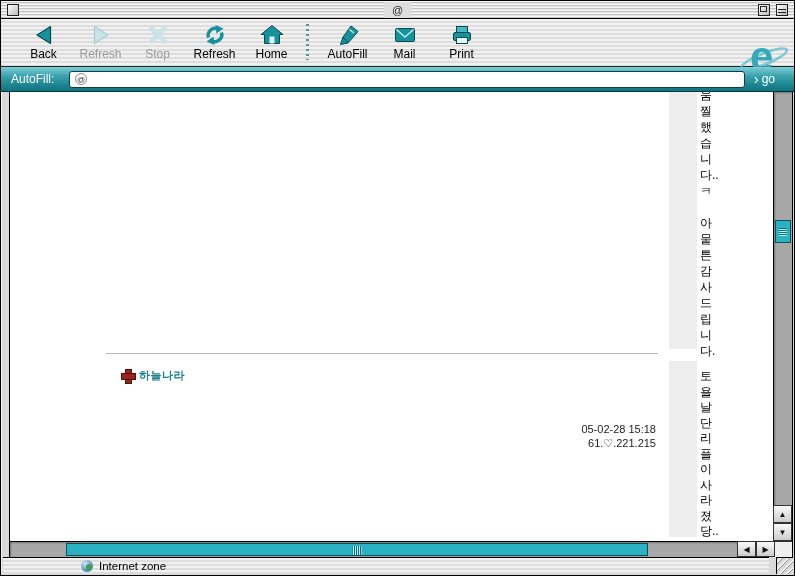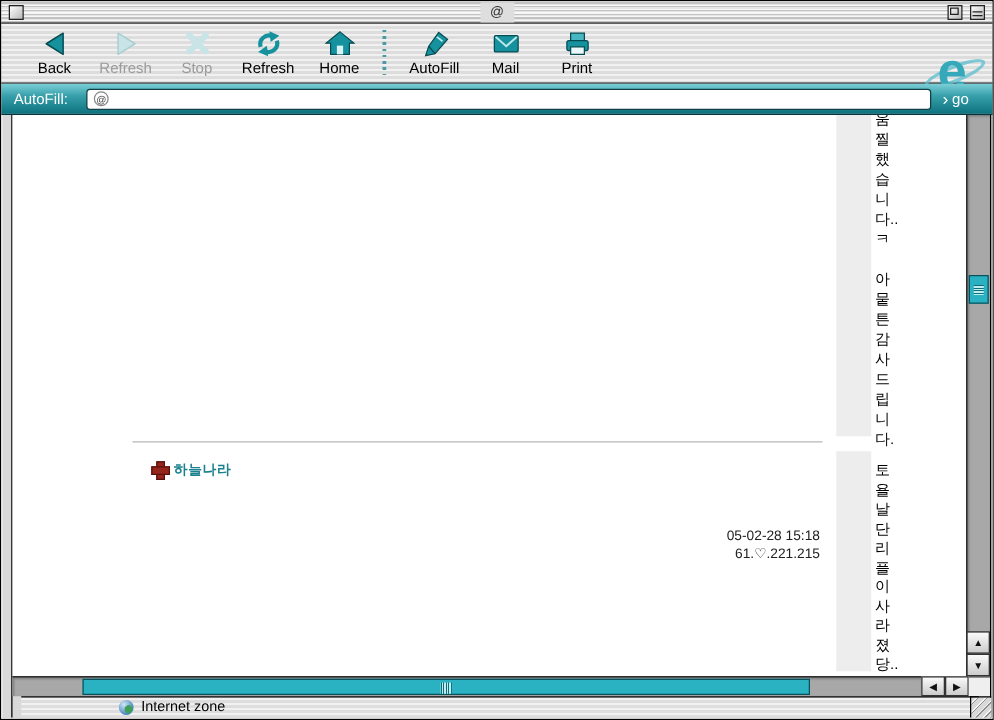--- a/index.html
+++ b/index.html
@@ -84,21 +84,21 @@
   .sbtn.up{left:772px;top:504px;width:19px;height:18px;}
   .sbtn.down{left:772px;top:522px;width:19px;height:18px;}
   .sbtn.hleft{left:736px;top:540px;width:19px;height:16px;}
   .sbtn.hright{left:755px;top:540px;width:19px;height:16px;}
   .hscroll{position:absolute;left:9px;top:540px;width:727px;height:16px;background:#a8a8a8;
     border-top:1px solid #000;box-shadow:inset 1px 1px 2px rgba(0,0,0,.3);}
   .hthumb{position:absolute;left:56px;top:1px;width:582px;height:13px;background:#2bb2c2;border:1px solid #0a525b;}
   .scroll-corner{position:absolute;left:774px;top:540px;width:17px;height:16px;background:#efefef;border-top:1px solid #333;}
 
   
-  .statusbar{position:absolute;left:16px;top:556px;width:766px;height:17px;
+  .statusbar{position:absolute;left:2px;top:556px;width:766px;height:17px;
     background:repeating-linear-gradient(to bottom,#f1f1f1 0 2px,#dddddd 2px 4px);
     border-top:1px solid #000;display:flex;align-items:center;padding-left:78px;gap:6px;font-size:11.5px;color:#000;}
   .globe{width:12px;height:12px;border-radius:50%;flex:none;
     background:radial-gradient(circle at 66% 62%,#3f9e57 0 3px,transparent 3.5px),
                radial-gradient(circle at 35% 30%,#cfe6f5 0%,#3c7fba 75%);}
   .resize-grip{position:absolute;left:775px;top:556px;width:17px;height:17px;border-top:1px solid #000;border-left:1px solid #000;
     background:repeating-linear-gradient(315deg,#d9d9d9 0 3px,#8f8f8f 3px 4px,#f4f4f4 4px 5px);}
 </style>
 </head>
 <body>

